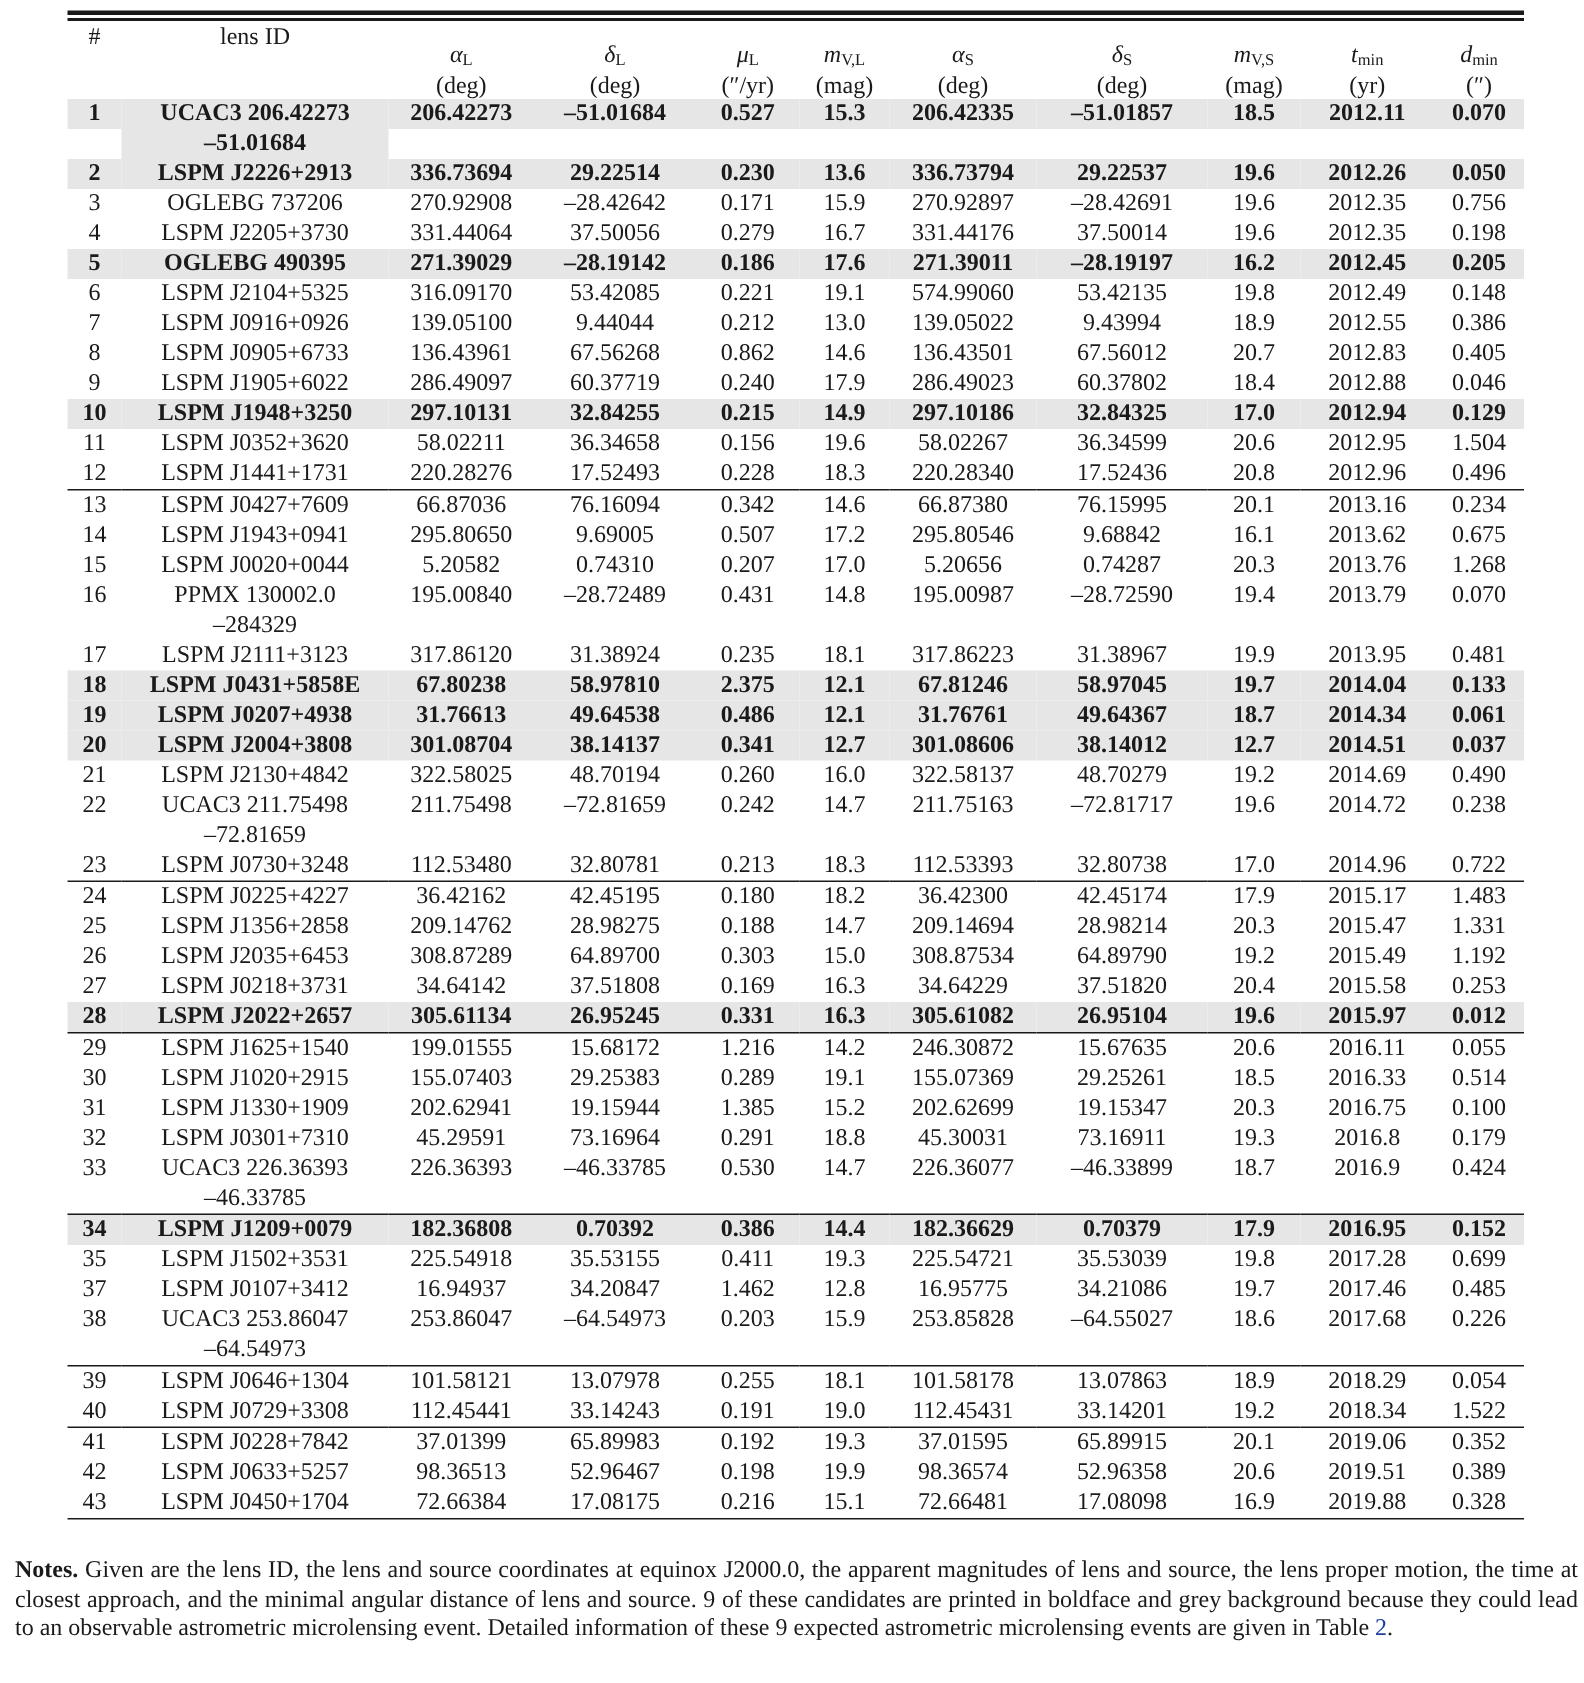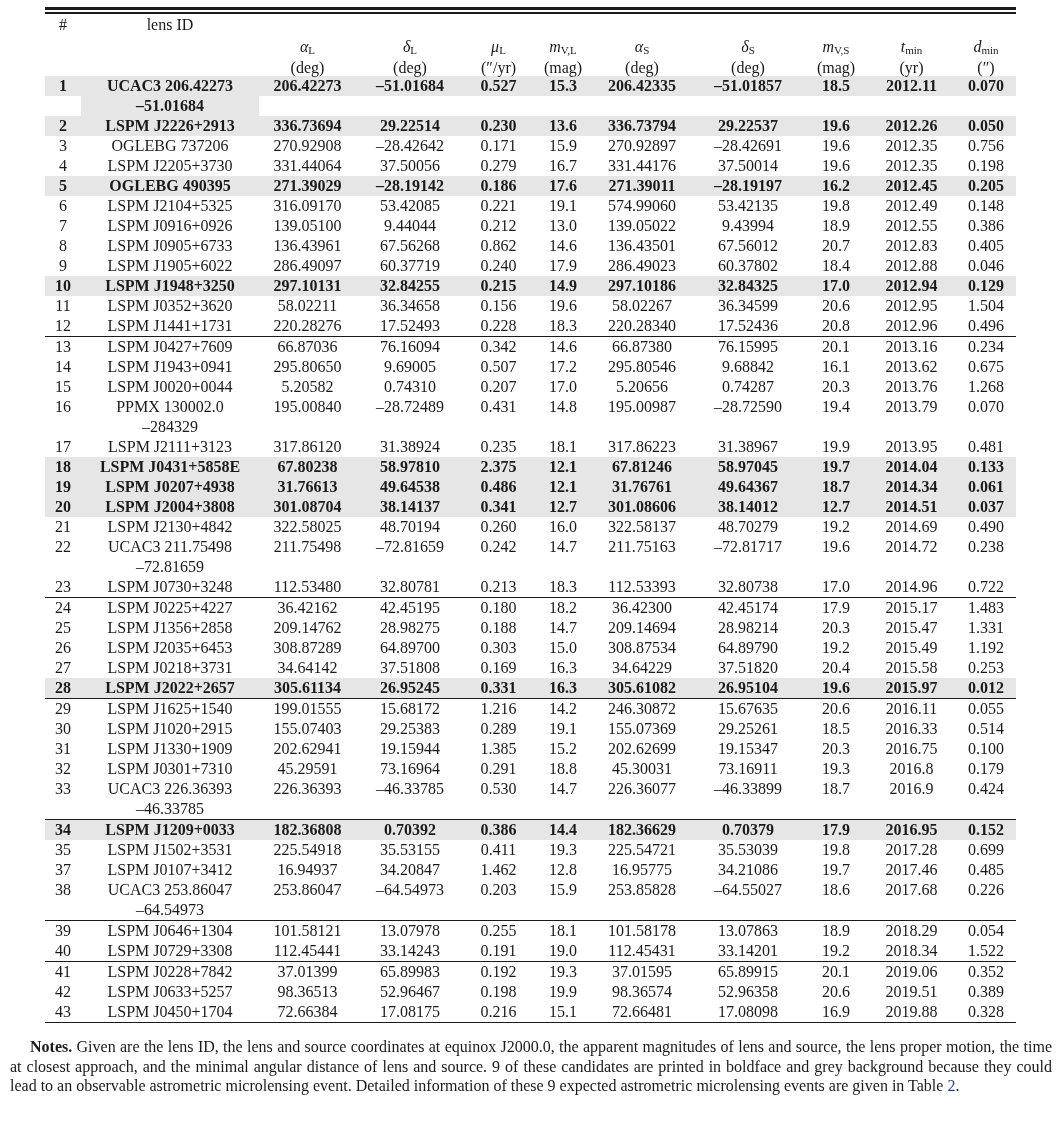--- a/index.html
+++ b/index.html
@@ -3,32 +3,32 @@
 <meta charset="utf-8">
 <style>
   html, body { margin: 0; padding: 0; background: #ffffff; }
   body { width: 1056px; height: 1122px; position: relative; overflow: hidden;
          font-family: "Liberation Serif", "DejaVu Serif", serif; color: #1a1a1a; }
   .wrap { position: absolute; left: 45px; top: 7px; width: 971px; }
   .toprule1 { height: 3px; background: #1a1a1a; margin-bottom: 2px; }
   .toprule2 { height: 1.5px; background: #1a1a1a; }
   table { border-collapse: collapse; width: 971px; table-layout: fixed; font-size: 16px; line-height: 20px; }
   th { font-weight: normal; text-align: center; vertical-align: top; padding: 0; line-height: 17px; }
-  th .sym { font-style: italic; display: block; padding-top: 24px; }
+  th .sym { font-style: italic; display: block; padding-top: 14px; }
   th .sym sub { font-style: normal; font-size: 11px; vertical-align: -2px; }
   th .unit { display: block; }
   td { text-align: center; padding: 0; height: 20px; white-space: nowrap; vertical-align: top; }
   tr.hl td.shade { background: #e6e6e6; }
   tr.hl td { font-weight: bold; }
   tr.rule td { border-top: 1.6px solid #1a1a1a; }
   tr.cont td { height: 20px; }
   tr.hl.cont td { font-weight: bold; }
   .bottomrule { height: 1.6px; background: #1a1a1a; }
   .notes { position: absolute; left: 10px; top: 1037px; width: 1042px; font-size: 16px; line-height: 19.5px; text-align: justify; }
-  .notes b { font-weight: bold; margin-left: 20px; }
+  .notes b { font-weight: bold; }
   .notes .ref { color: #1f3fa0; }
   col.c0 { width: 36px; } col.c1 { width: 178px; } col.c2 { width: 97px; } col.c3 { width: 108px; }
   col.c4 { width: 69px; } col.c5 { width: 60px; } col.c6 { width: 98px; } col.c7 { width: 114px; }
   col.c8 { width: 62px; } col.c9 { width: 89px; } col.c10 { width: 60px; }
 </style>
 </head>
 <body>
 
 <div class="wrap">
   <div class="toprule1"></div>
@@ -572,21 +572,21 @@
           <td></td>
           <td></td>
           <td></td>
           <td></td>
           <td></td>
           <td></td>
           <td></td>
         </tr>
         <tr class="hl rule">
           <td class="shade">34</td>
-          <td class="shade">LSPM J1209+0033</td>
+          <td class="shade">LSPM J1209+0079</td>
           <td class="shade">182.36808</td>
           <td class="shade">0.70392</td>
           <td class="shade">0.386</td>
           <td class="shade">14.4</td>
           <td class="shade">182.36629</td>
           <td class="shade">0.70379</td>
           <td class="shade">17.9</td>
           <td class="shade">2016.95</td>
           <td class="shade">0.152</td>
         </tr>

